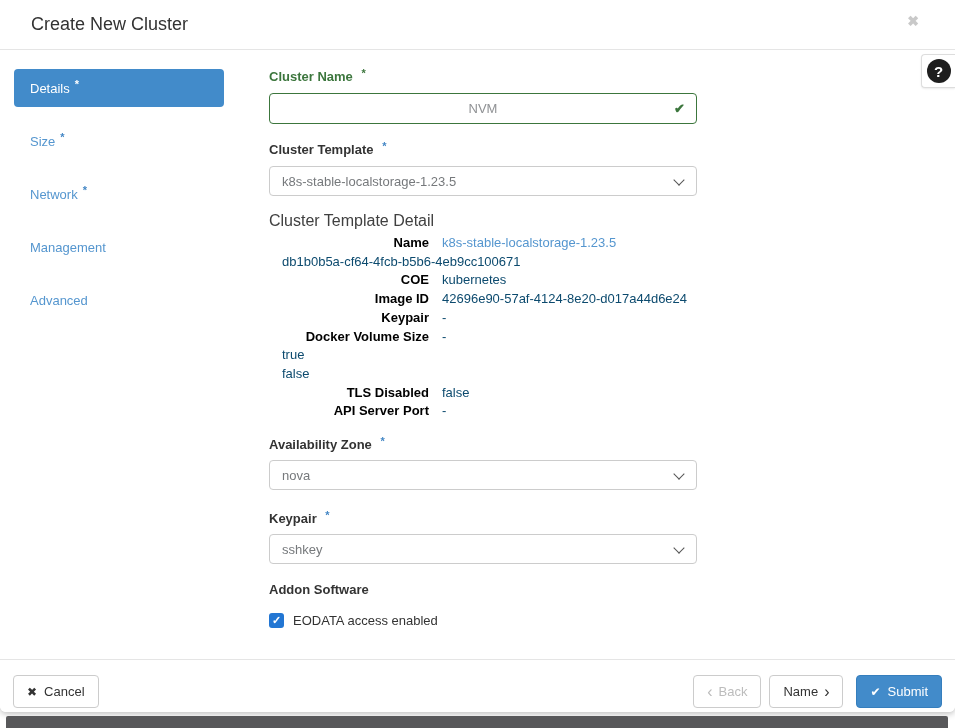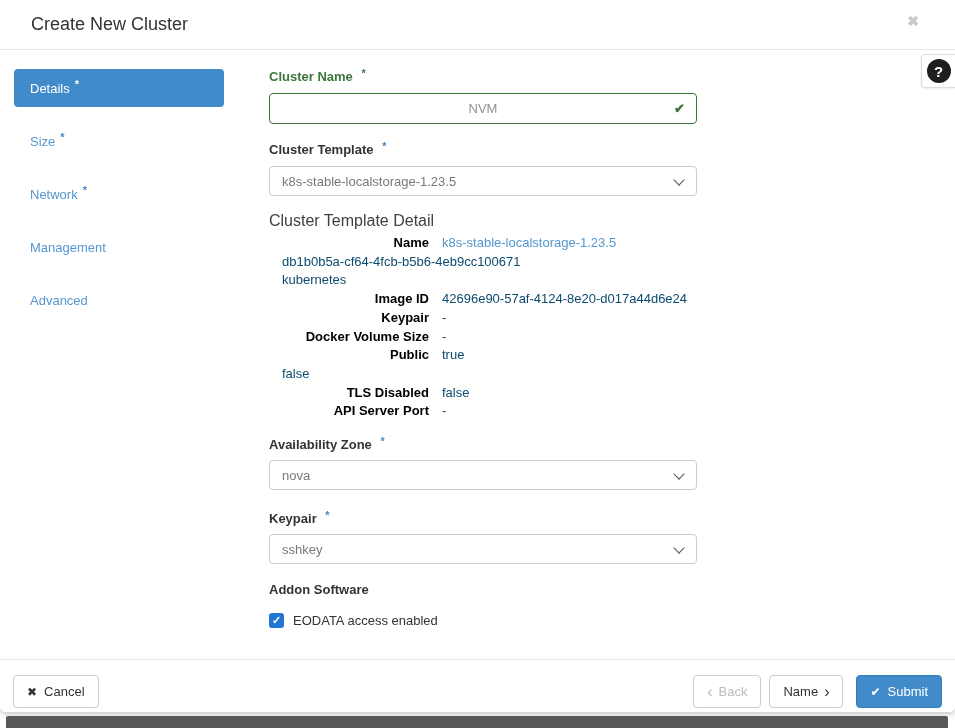--- a/index.html
+++ b/index.html
@@ -194,36 +194,36 @@
         <div class="detail-heading">Cluster Template Detail</div>
         <div class="detail-list">
           <div class="detail-row">
             <div class="d-label">Name</div>
             <div class="d-value link">k8s-stable-localstorage-1.23.5</div>
           </div>
           <div class="detail-row">
             <div class="d-value">db1b0b5a-cf64-4fcb-b5b6-4eb9cc100671</div>
           </div>
           <div class="detail-row">
+            <div class="d-label">COE</div>
             <div class="d-value">kubernetes</div>
           </div>
           <div class="detail-row">
             <div class="d-label">Image ID</div>
             <div class="d-value">42696e90-57af-4124-8e20-d017a44d6e24</div>
           </div>
           <div class="detail-row">
             <div class="d-label">Keypair</div>
             <div class="d-value">-</div>
           </div>
           <div class="detail-row">
             <div class="d-label">Docker Volume Size</div>
             <div class="d-value">-</div>
           </div>
           <div class="detail-row">
-            <div class="d-label">Public</div>
             <div class="d-value">true</div>
           </div>
           <div class="detail-row">
             <div class="d-value">false</div>
           </div>
           <div class="detail-row">
             <div class="d-label">TLS Disabled</div>
             <div class="d-value">false</div>
           </div>
           <div class="detail-row">

